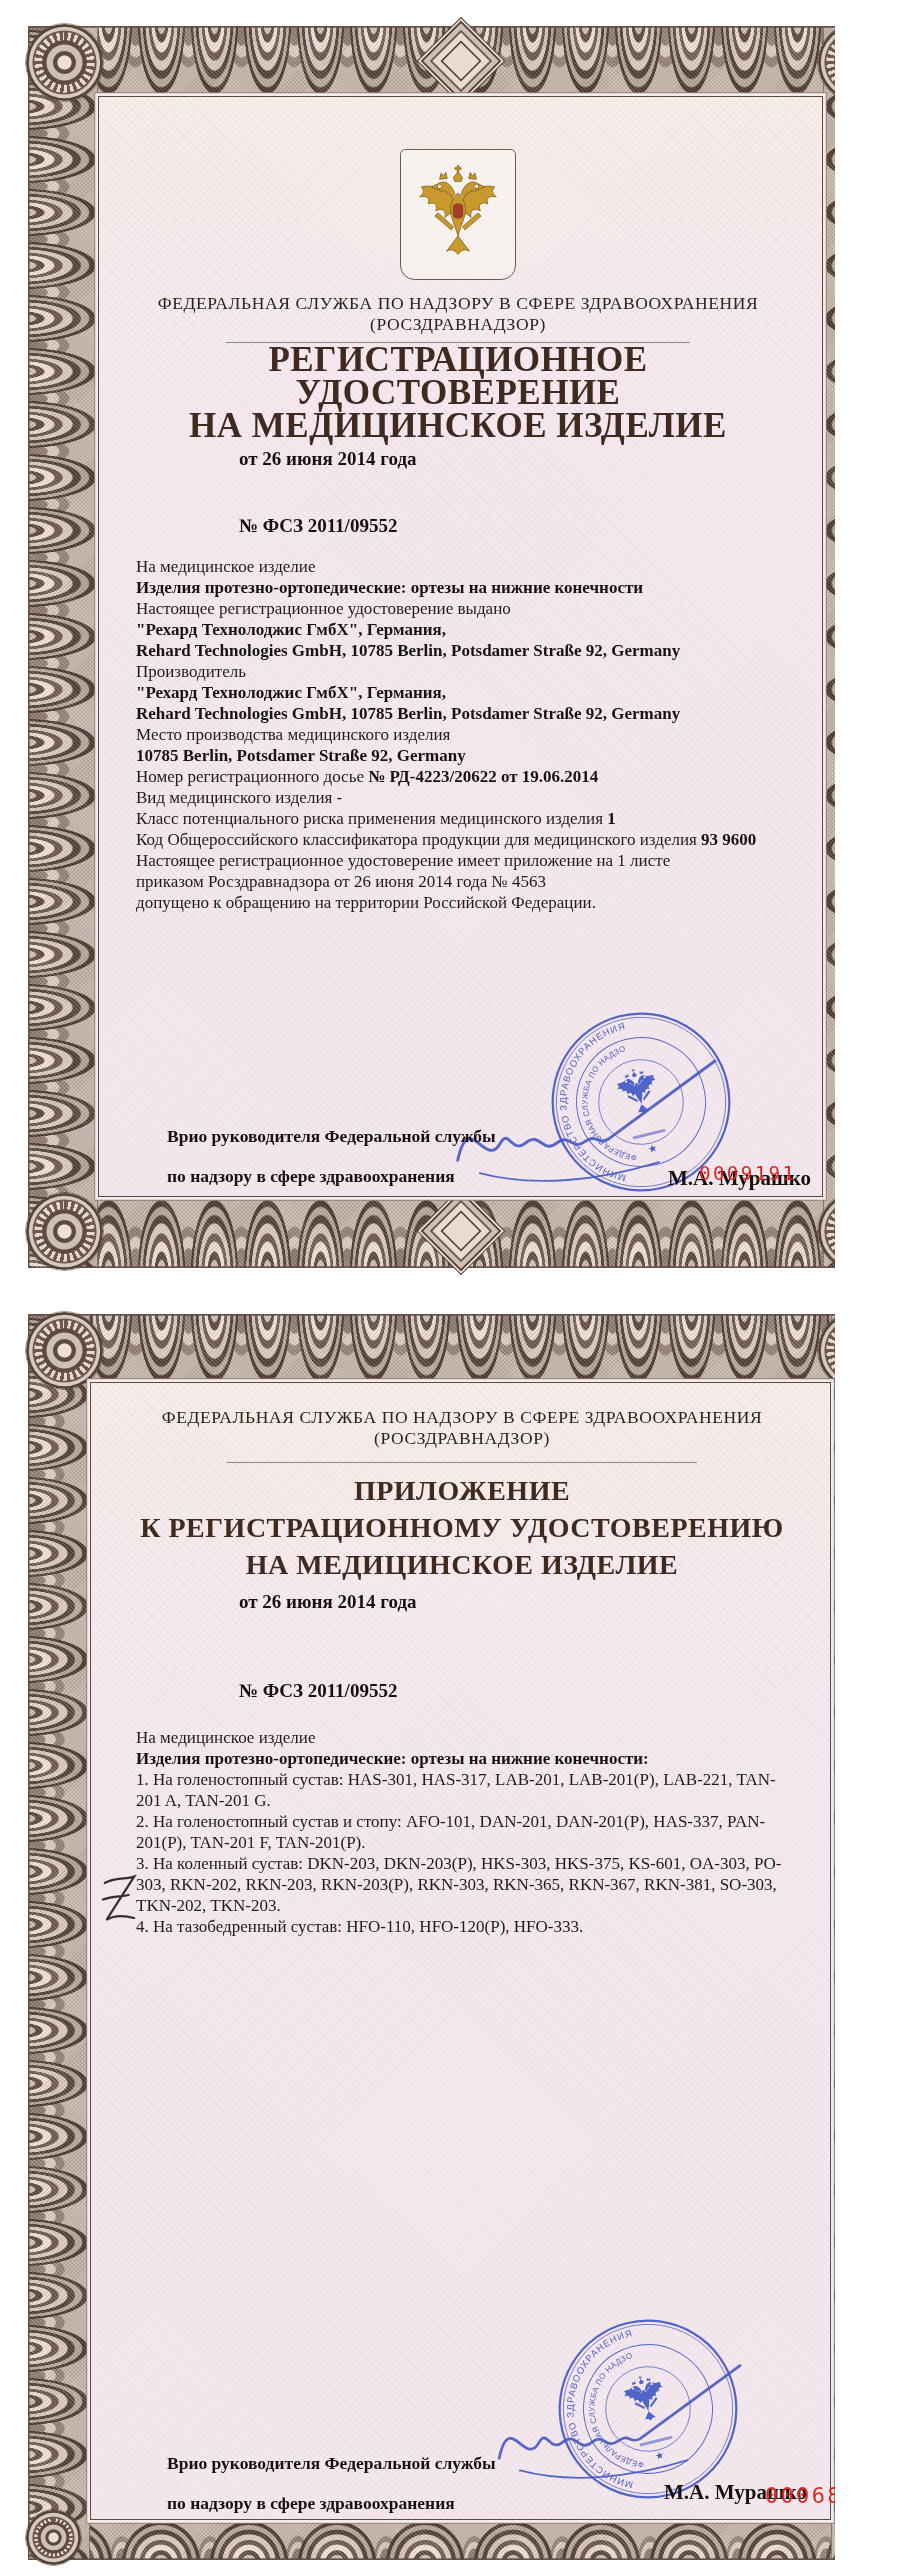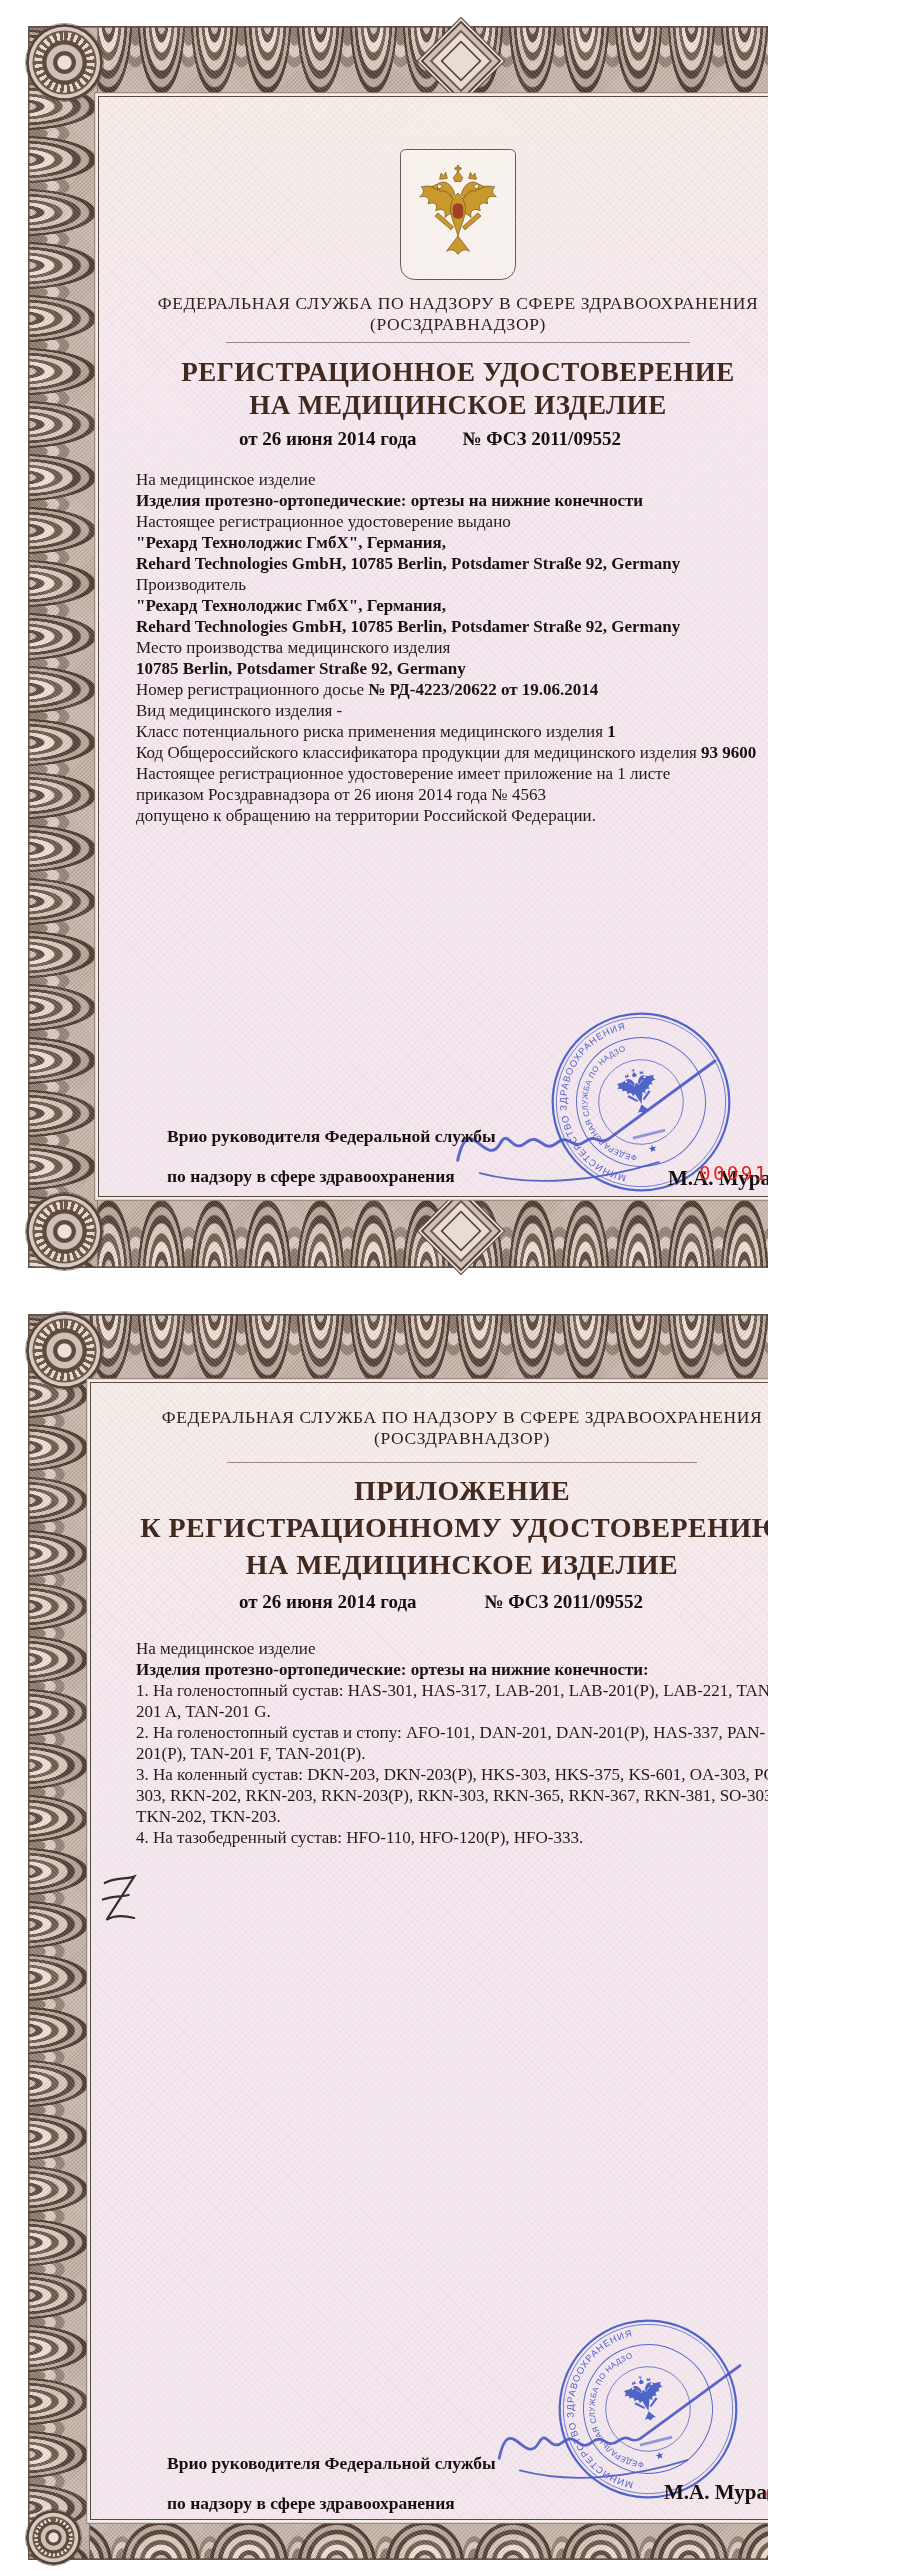--- a/index.html
+++ b/index.html
@@ -1,16 +1,16 @@
 <!DOCTYPE html>
 <html style="font-size:14.7px"><head>
 <meta charset="utf-8">
 <style>
   html,body { margin:0; padding:0; background:#ffffff; }
-  .page { position:relative; width:768px; height:2576px; background:#ffffff;
+  .page { position:relative; width:835px; height:2576px; background:#ffffff;
           font-family:"Liberation Serif", serif; overflow:hidden; }
 
   
   .cert { position:absolute; left:28px; width:865px; background:#efe7e1;
           border:1.8px solid #63514a; box-shadow: inset 0 0 0 0.9px #fcfbfa; box-sizing:border-box; }
   #cert1 { top:26px;  height:1242px; }
   #cert2 { top:1314px; height:1246px; }
 
   .band { position:absolute; background-color:#c6b5ab;
           box-shadow: inset 0 0 0 0.9px rgba(77,58,48,.6); }
@@ -76,26 +76,26 @@
            border-radius:5.5px 5.5px 14.7px 14.7px; background:rgba(250,246,240,.6);
            display:flex; align-items:center; justify-content:center; box-sizing:border-box; }
 
   .agency { text-align:center; margin-top:13px; font-size:17.5px; letter-spacing:0.6px;
             color:#2c221c; line-height:21px; }
   #cert2 .agency { margin-top:24px; }
 
   .divider { width:72%; margin:7.4px auto 0; border-top:0.9px solid rgba(122,103,92,.75); height:0; }
   #cert2 .divider { margin-top:13px; }
 
-  .doc-title { text-align:center; margin-top:13px; font-weight:bold; color:#40291f;
-               font-size:27px; line-height:33px; letter-spacing:0.5px; }
+  .doc-title { text-align:center; font-weight:bold; color:#40291f;
+               font-size:35px; line-height:33px; letter-spacing:0.5px; }
   #cert2 .doc-title { margin-top:9.2px; font-size:28px; line-height:37px; }
 
   .date-row { display:flex; margin-top:5.5px; padding-left:103px; gap:46px;
-              font-weight:bold; font-size:19px; color:#16110e; white-space:nowrap; }
+              font-weight:bold; font-size:19px; color:#16110e; white-space:nowrap;flex-direction:column; }
   #cert2 .date-row { margin-top:7.4px; gap:68px; }
 
   .sheet-row { text-align:right; padding-right:26px; margin-top:16.6px;
                font-weight:bold; font-size:18.4px; color:#16110e; }
   .sheet-row .num { margin-left:16.6px; }
 
   .body1 { margin-top:20px; }
   .body2 { margin-top:26px; }
   .bold { font-weight:bold; color:#171310; }
   .mt4 { margin-top:3.7px; } .mt13 { margin-top:12px; } .mt15 { margin-top:14px; }

